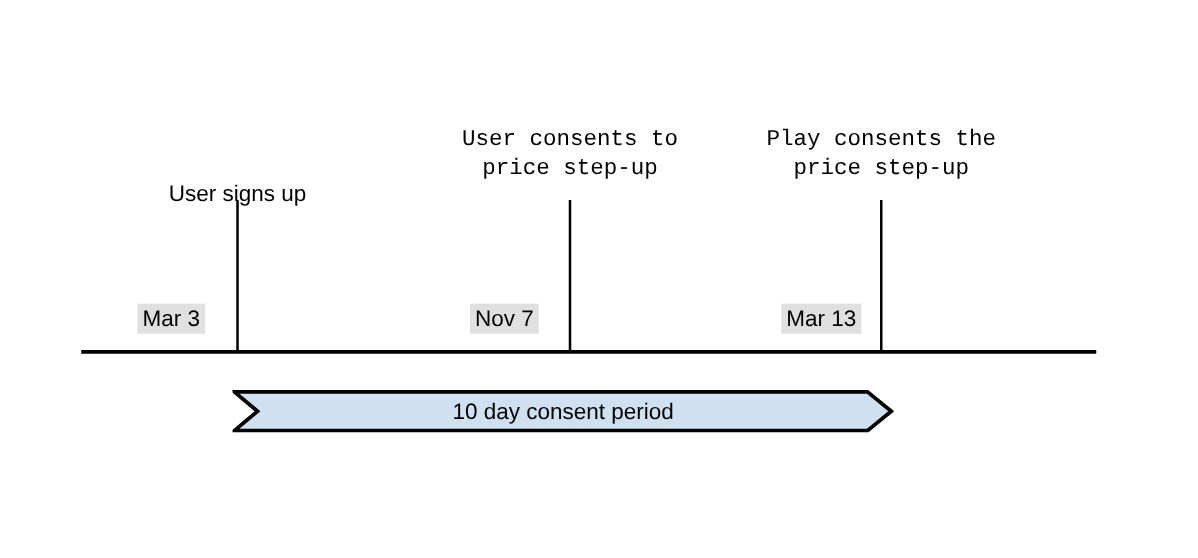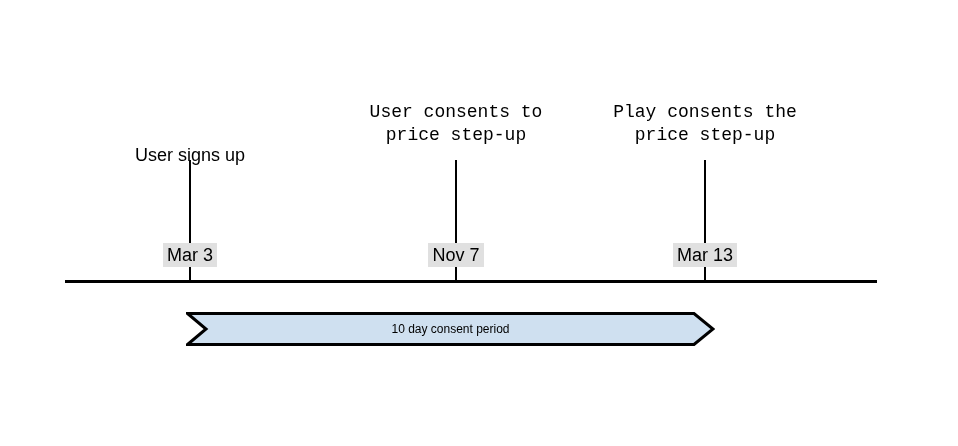--- a/index.html
+++ b/index.html
@@ -56,21 +56,21 @@
     white-space: pre-line;
   }
   .event-caption.one-line { top: 112px; margin-top: 32px; }
   .event-caption.two-line { top: 101px; font-family: Liberation Mono, monospace; }
 
   .event-date {
     position: absolute;
     left: -80px;
     top: 243px;
     width: 160px;
-    text-align: center;
+    text-align: left;
   }
   .event-date .date-chip {
     display: inline-block;
     background: #e0e0e0;
     font-size: 18px;
     line-height: 24px;
     padding: 0 4px;
     color: #000000;
   }
 
@@ -89,21 +89,21 @@
   }
   .banner-label {
     position: absolute;
     left: 0;
     top: 0;
     width: 529px;
     height: 34px;
     display: flex;
     align-items: center;
     justify-content: center;
-    font-size: 12px;
+    font-size: 18px;
     color: #000000;
   }
 </style>
 </head>
 <body>
 
 <div id="canvas">
 
   <div class="axis-line"></div>
 

